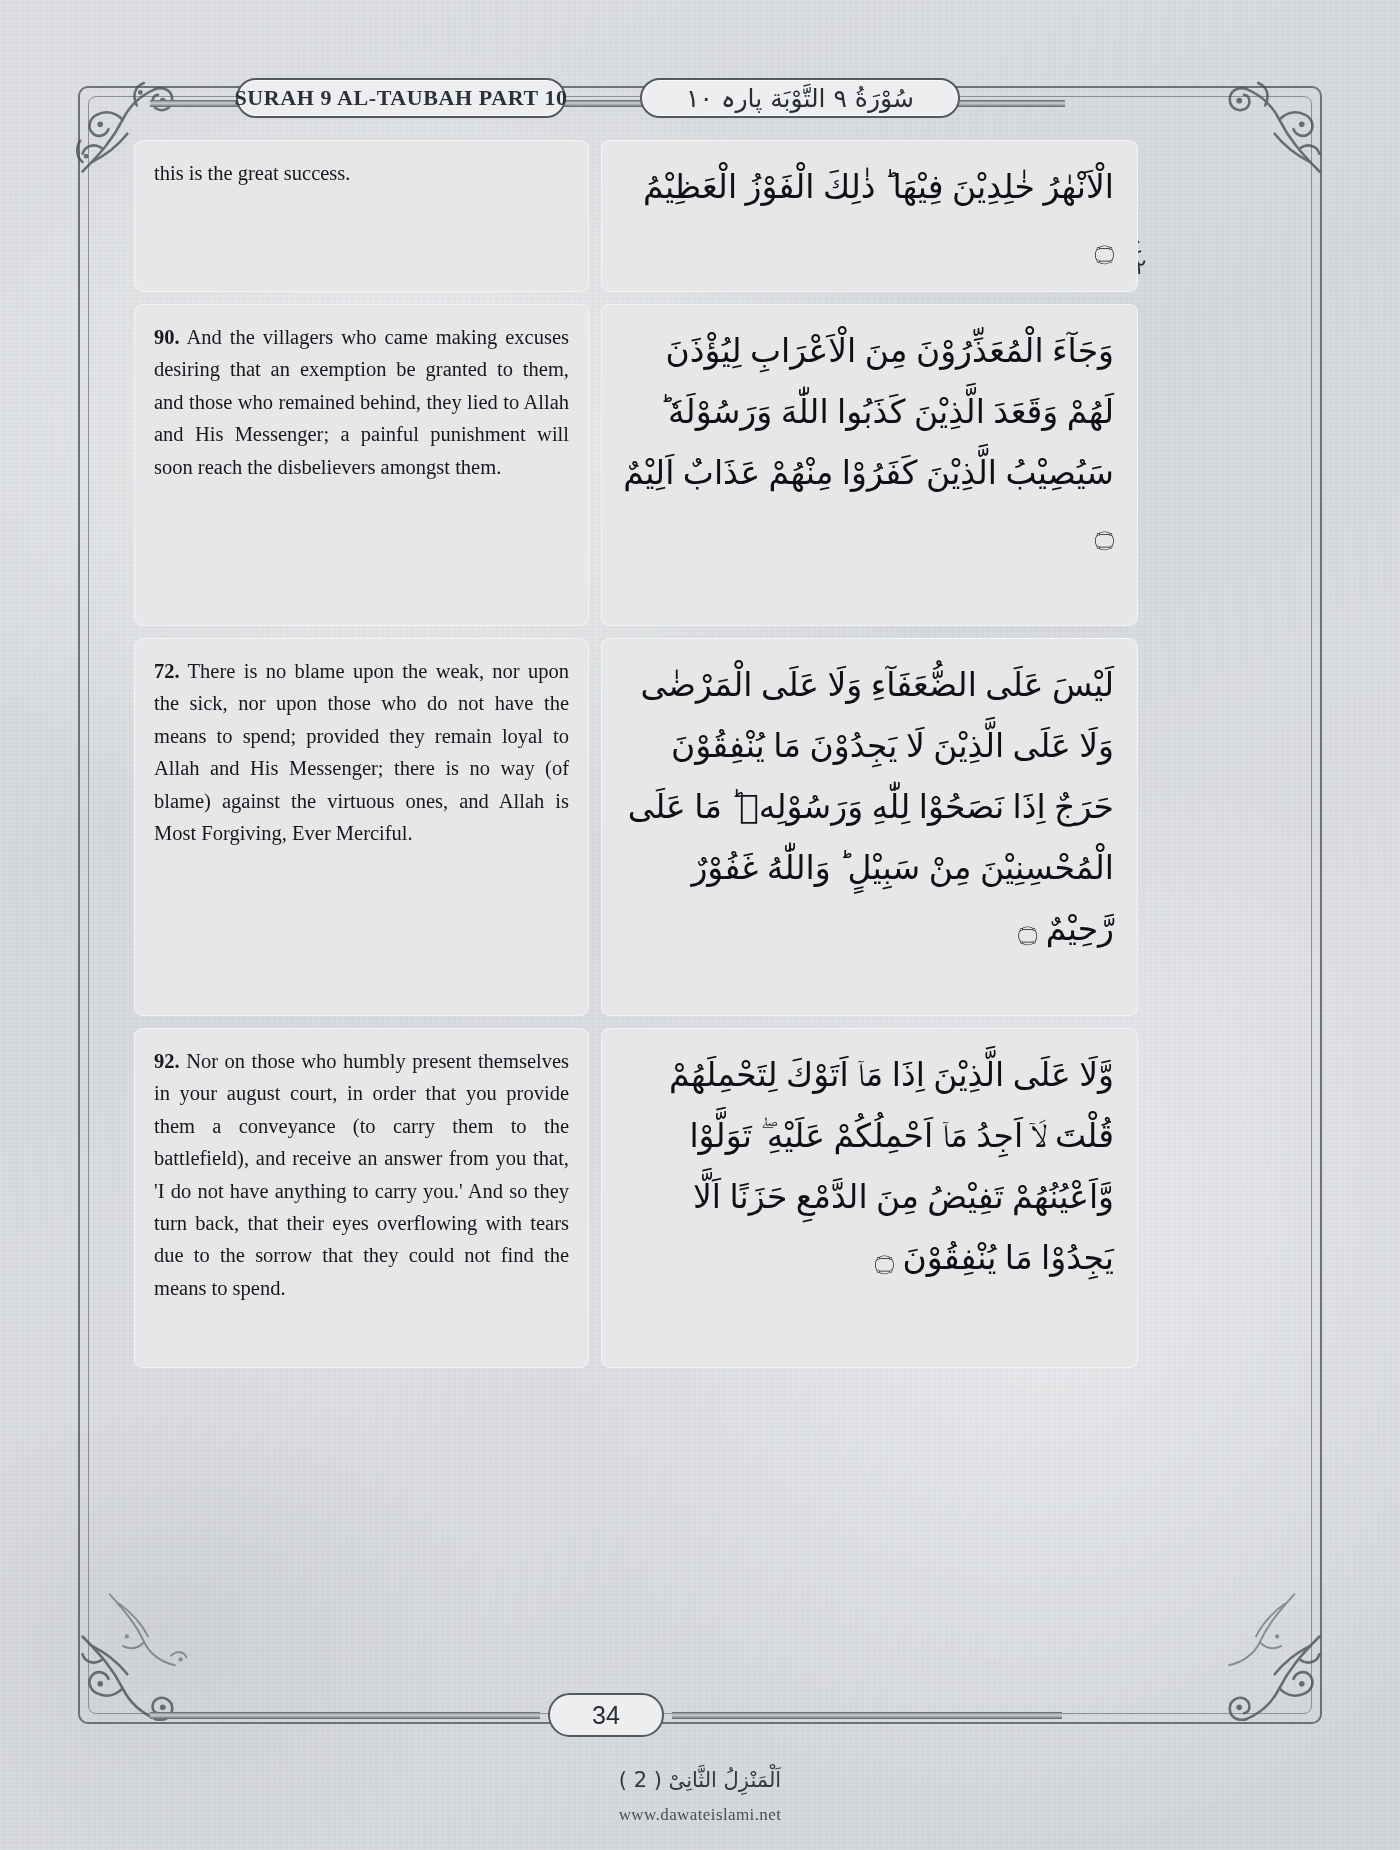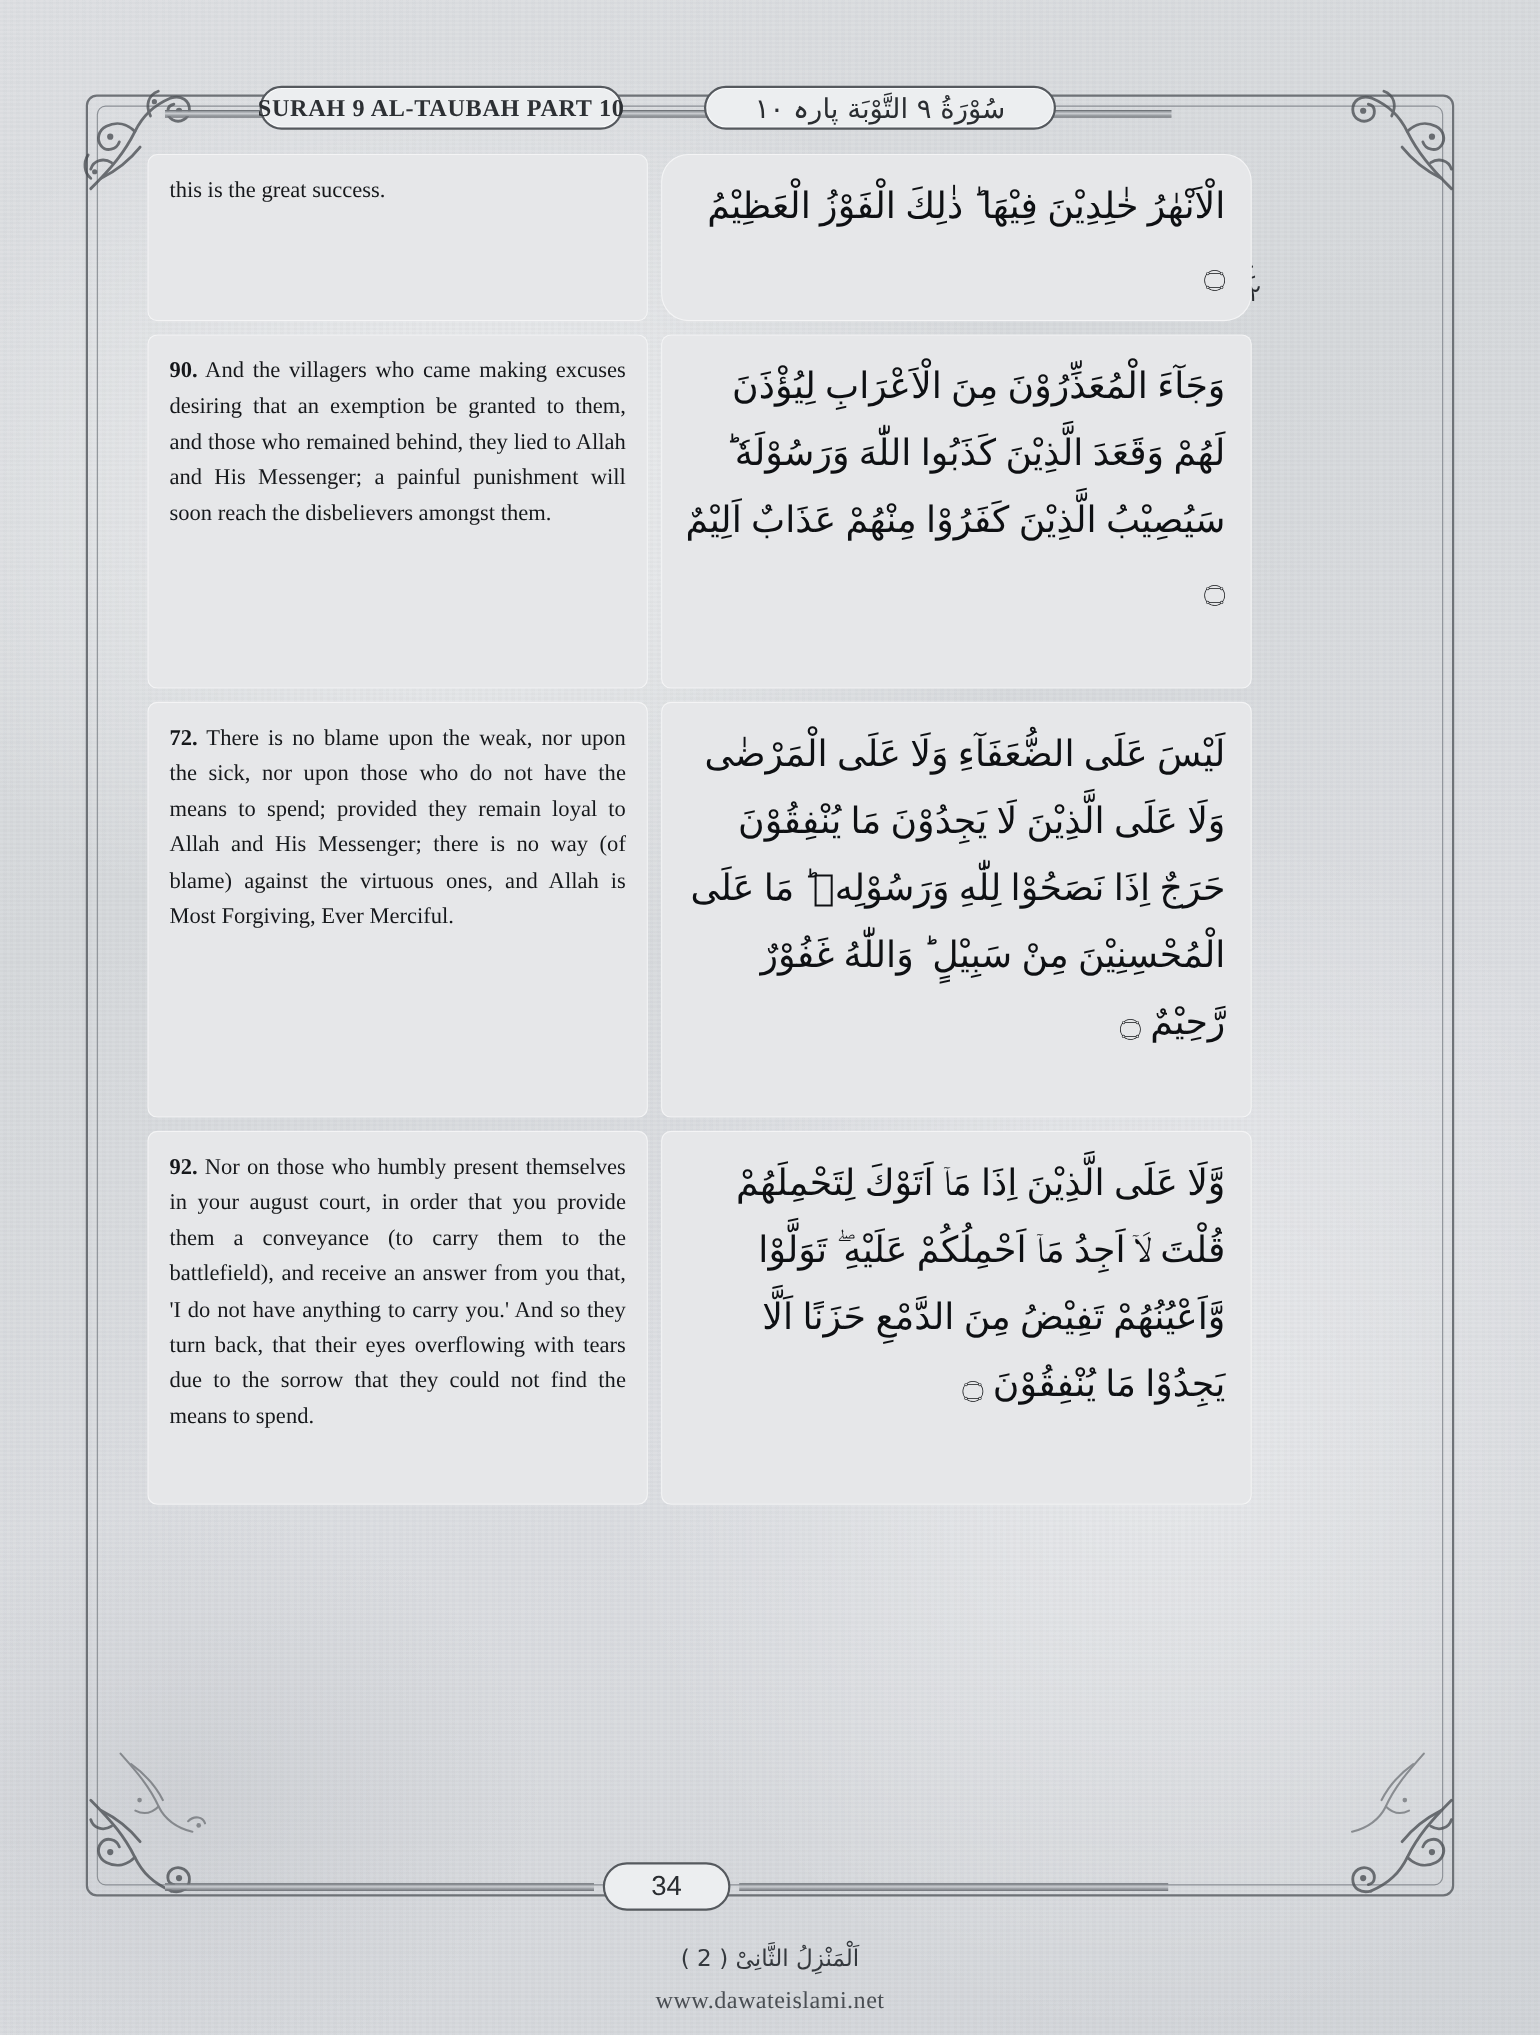--- a/index.html
+++ b/index.html
@@ -169,21 +169,21 @@
     word-spacing: -2px;
   }
 
   
   .row-0 .cell { min-height: 148px; }
   .row-1 .cell { min-height: 322px; }
   .row-2 .cell { min-height: 378px; }
   .row-3 .cell { min-height: 340px; }
 
   .row-0 .cell-en { display: flex; align-items: flex-start; }
-  .row-0 .cell-ar { font-size: 33px; border-radius: 25px; }
+  .row-0 .cell-ar { font-size: 33px; }
 
   
   .footer-rule {
     position: absolute;
     top: 1712px; height: 7px;
     background: linear-gradient(#8e9297, #c9ccd0 45%, #7e8287);
     border-top: 1px solid #6f7378;
     border-bottom: 1px solid #6f7378;
   }
   .footer-rule.left  { left: 150px; width: 390px; }
@@ -211,21 +211,21 @@
     font-size: 21px;
     color: #34383d;
     direction: rtl;
     font-family: "DejaVu Sans", sans-serif;
   }
   .footer-url {
     position: absolute;
     left: 0; right: 0; top: 1805px;
     text-align: center;
     font-family: "Liberation Serif", serif;
-    font-size: 22px;
+    font-size: 17px;
     letter-spacing: .4px;
     color: #4a4e53;
   }
 
   
   .vine {
     position: absolute;
     width: 96px; height: 96px;
     opacity: .55;
     pointer-events: none;

